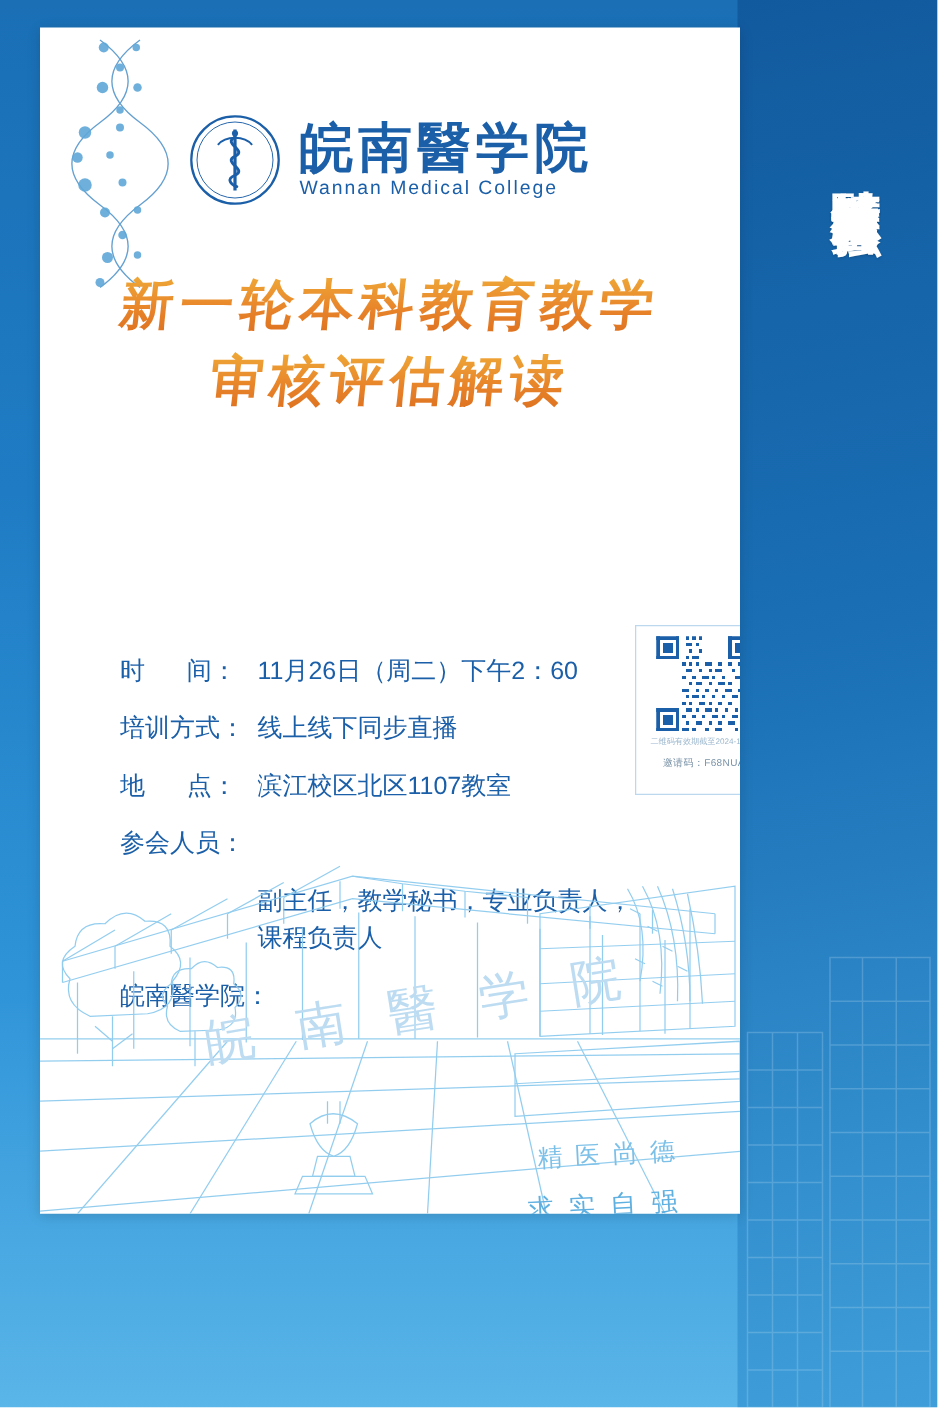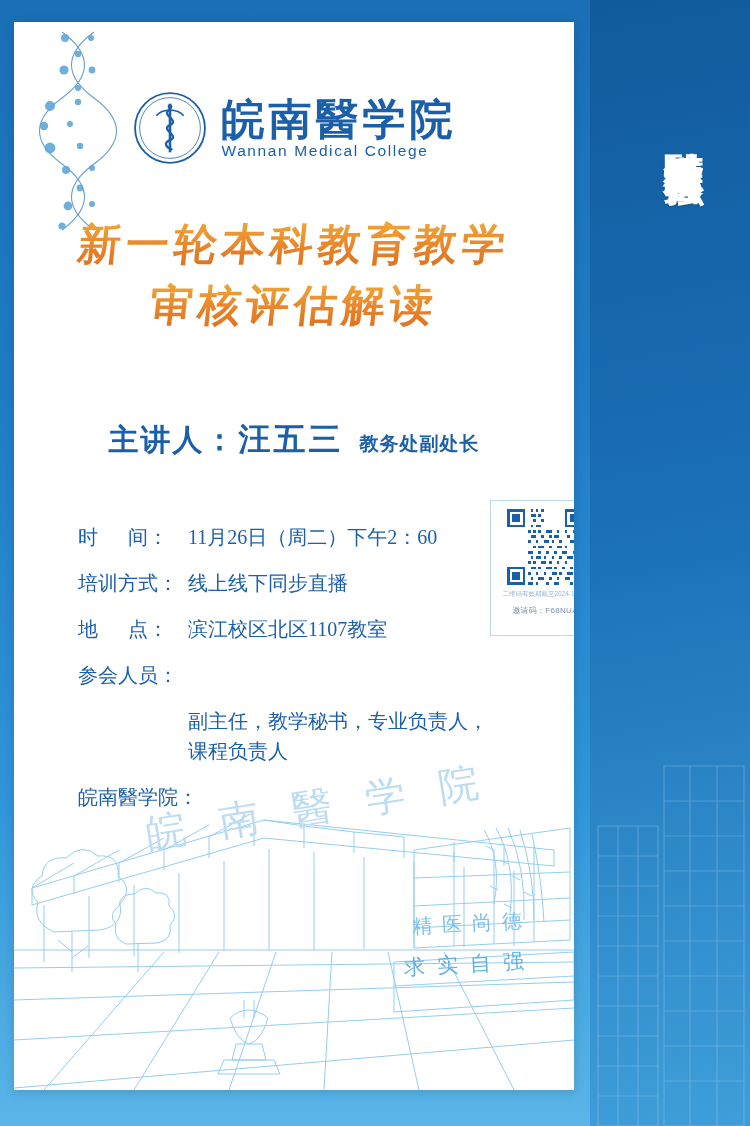--- a/index.html
+++ b/index.html
@@ -52,24 +52,24 @@
     letter-spacing: 2px;
     writing-mode: vertical-rl;
     text-orientation: upright;
     font-weight: bold;
     text-shadow: 0 1px 2px rgba(0,0,0,0.18);
   }
 
   
   .card {
     position: absolute;
-    left: 14px;
+    left: 32px;
     top: 22px;
     width: 560px;
-    height: 1068px;
+    height: 949px;
     background: #ffffff;
     box-shadow: 0 2px 10px rgba(0,0,0,0.15);
     overflow: hidden;
   }
 
   
   .dna {
     position: absolute;
     left: 8px;
     top: 6px;
@@ -171,21 +171,21 @@
     left: 64px;
     top: 500px;
     width: 420px;
   }
   .info-row {
     display: flex;
     align-items: flex-start;
     margin-bottom: 16px;
     color: #1b5fa8;
     font-size: 20px;
-    font-family: Liberation Serif, serif;
+    font-family: Liberation Sans, sans-serif;
     line-height: 1.5;
   }
   .info-label {
     flex: 0 0 110px;
     letter-spacing: 0px;
     white-space: pre;
   }
   .info-value { flex: 1 1 auto; }
   .info-value-2 { margin-left: 110px; }
 
@@ -347,23 +347,20 @@
         <div class="logo-cn">皖南醫学院</div>
         <div class="logo-en">Wannan Medical College</div>
       </div>
     </div>
 
     <div class="title-wrap">
       <div class="title-line">新一轮本科教育教学</div>
       <div class="title-line">审核评估解读</div>
     </div>
 
-    <div class="speaker">
-      <span class="speaker-label">主讲人：</span><span class="speaker-name">汪五三</span><span class="speaker-role">教务处副处长</span>
-    </div>
 
     <div class="info">
       <div class="info-row">
         <span class="info-label">时      间：</span>
         <span class="info-value">11月26日（周二）下午2：60</span>
       </div>
       <div class="info-row">
         <span class="info-label">培训方式：</span>
         <span class="info-value">线上线下同步直播</span>
       </div>

